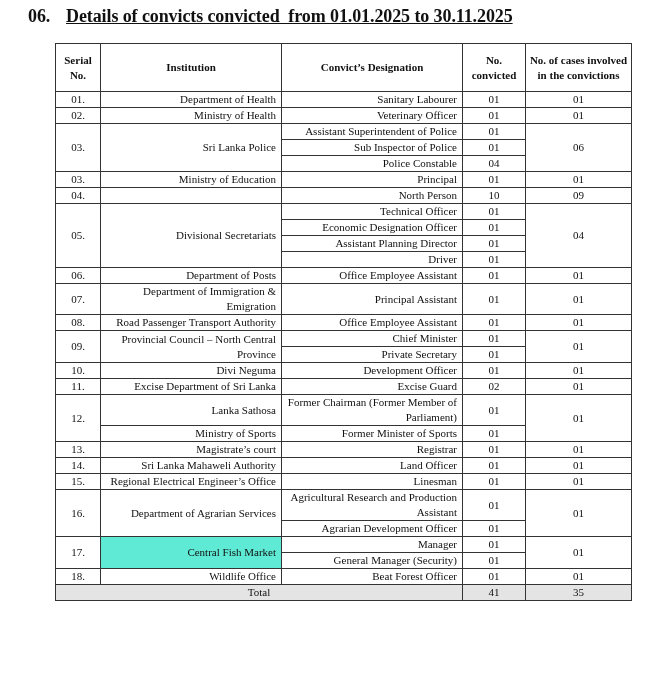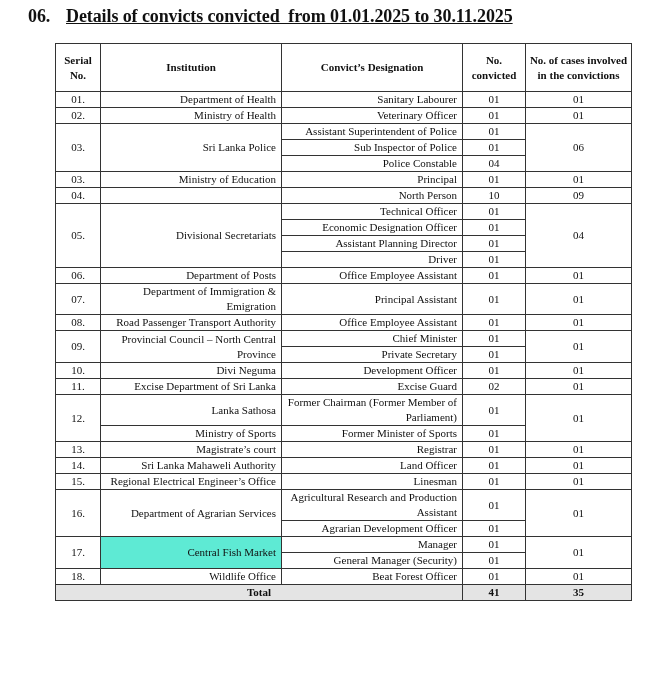--- a/index.html
+++ b/index.html
@@ -7,21 +7,21 @@
          font-family: "Liberation Serif", serif; color: #111; }
   .title { position: absolute; left: 28px; top: 6px; font-size: 18px; font-weight: bold;
            white-space: pre; letter-spacing: -0.1px; text-decoration: underline; }
   .title .num { display: inline-block; width: 38px; }
   table { position: absolute; left: 55px; top: 43px; border-collapse: collapse;
           table-layout: fixed; font-size: 11px; line-height: 15px; }
   td, th { border: 1px solid #333; padding: 0 5px; vertical-align: middle; }
   th { font-weight: bold; text-align: center; line-height: 15px; padding: 0 3px; }
   td.c { text-align: center; }
   td.l { text-align: right; }
-  tr.total td { background: #e4e4e4; font-weight: bold; text-align: center; height: 15px; }
+  tr.total td { background: #e4e4e4; font-weight: normal; text-align: center; height: 15px; }
   .lightbg { background: #5eead4; }
 </style>
 </head>
 <body>
 
 <div class="title"><span class="num">06.</span><span>Details of convicts convicted  from 01.01.2025 to 30.11.2025</span></div>
 
 <table>
   <colgroup>
     <col style="width:45px">

